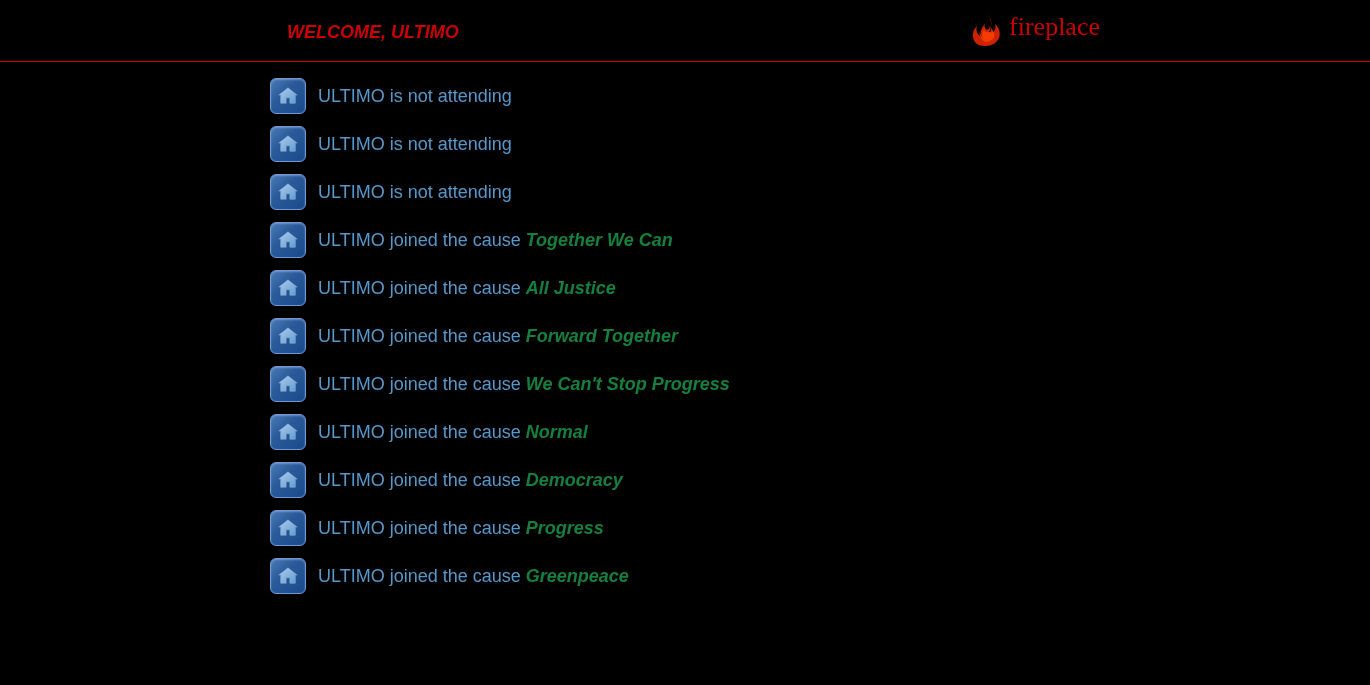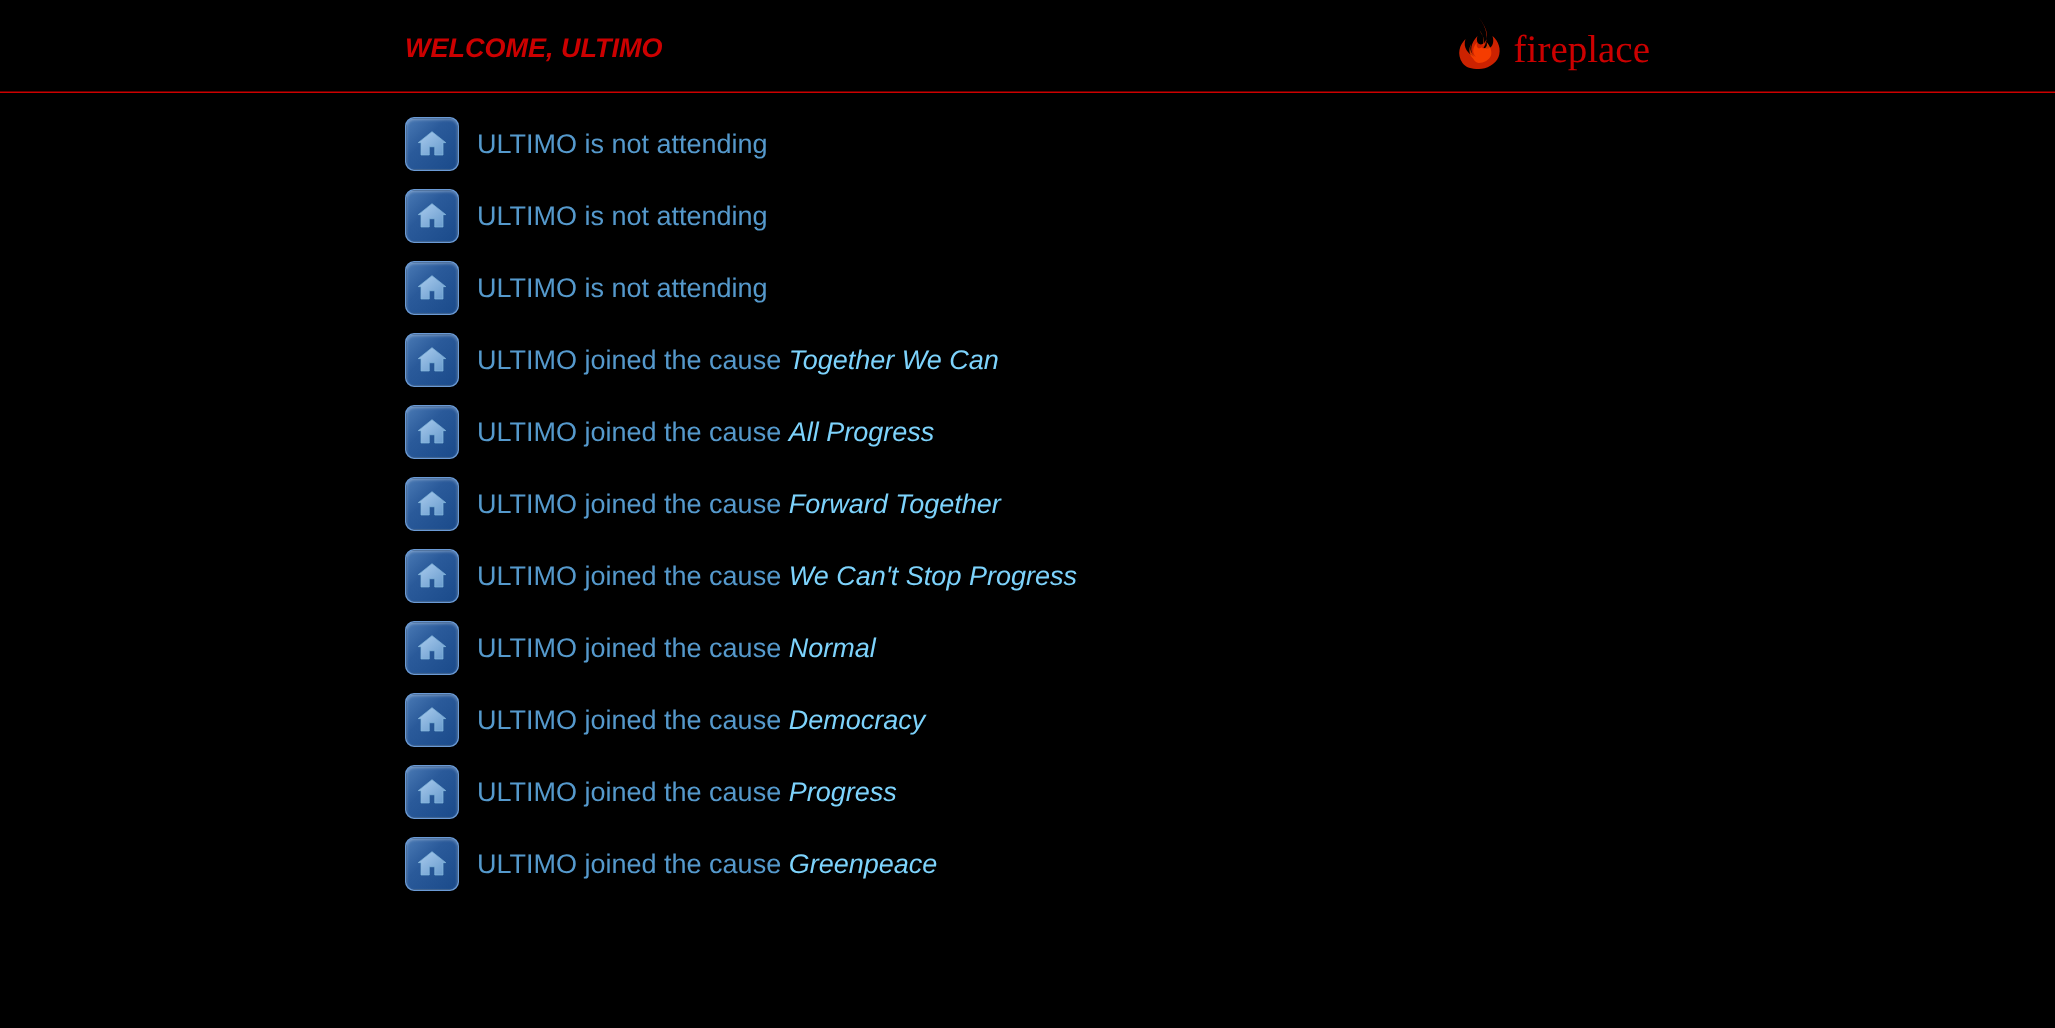--- a/index.html
+++ b/index.html
@@ -22,31 +22,32 @@
       align-items: center;
       padding: 12px 270px 8px 270px;
       border-bottom: 1px solid #cc0000;
     }
 
     .welcome-text {
       color: #cc0000;
       font-size: 18px;
       font-weight: bold;
       font-style: italic;
+      margin-left: 17px;
     }
 
     .welcome-text span {
       color: #cc0000;
       font-weight: 900;
       text-transform: uppercase;
     }
 
     .logo-area {
       display: flex;
-      align-items: center;
+      align-items: flex-start;
       gap: 8px;
     }
 
     .flame-icon {
       font-size: 28px;
       color: #cc2200;
     }
 
     .logo-text {
       color: #cc0000;
@@ -85,21 +86,22 @@
     }
 
     .activity-text {
       color: #5599cc;
       font-size: 18px;
       font-family: Arial, sans-serif;
     }
 
     .activity-text .cause-name {
       font-style: italic;
-      color: #7dd3fc;
+      color: #15803d;
+      font-weight: bold;
     }
   </style>
 </head>
 <body>
 
 <div class="header">
   <div class="welcome-text">
     <span>welcome, </span><span>ULTIMO</span>
   </div>
   <div class="logo-area">
@@ -175,21 +177,21 @@
       <svg viewBox="0 0 24 24" xmlns="http://www.w3.org/2000/svg">
         <defs>
           <linearGradient id="homeGrad4" x1="0%" y1="0%" x2="100%" y2="100%">
             <stop offset="0%" style="stop-color:#aaccee;stop-opacity:1"></stop>
             <stop offset="100%" style="stop-color:#6699cc;stop-opacity:1"></stop>
           </linearGradient>
         </defs>
         <polygon points="12,3 2,11 4,11 4,20 10,20 10,14 14,14 14,20 20,20 20,11 22,11" fill="url(#homeGrad4)" stroke="#88bbdd" stroke-width="0.5"></polygon>
       </svg>
     </div>
-      <div class="activity-text">ULTIMO joined the cause <span class="cause-name"><em>All Progress</em></span></div>
+      <div class="activity-text">ULTIMO joined the cause <span class="cause-name"><em>All Justice</em></span></div>
     </div>
     <div class="activity-item">
       <div class="home-icon">
       <svg viewBox="0 0 24 24" xmlns="http://www.w3.org/2000/svg">
         <defs>
           <linearGradient id="homeGrad5" x1="0%" y1="0%" x2="100%" y2="100%">
             <stop offset="0%" style="stop-color:#aaccee;stop-opacity:1"></stop>
             <stop offset="100%" style="stop-color:#6699cc;stop-opacity:1"></stop>
           </linearGradient>
         </defs>

